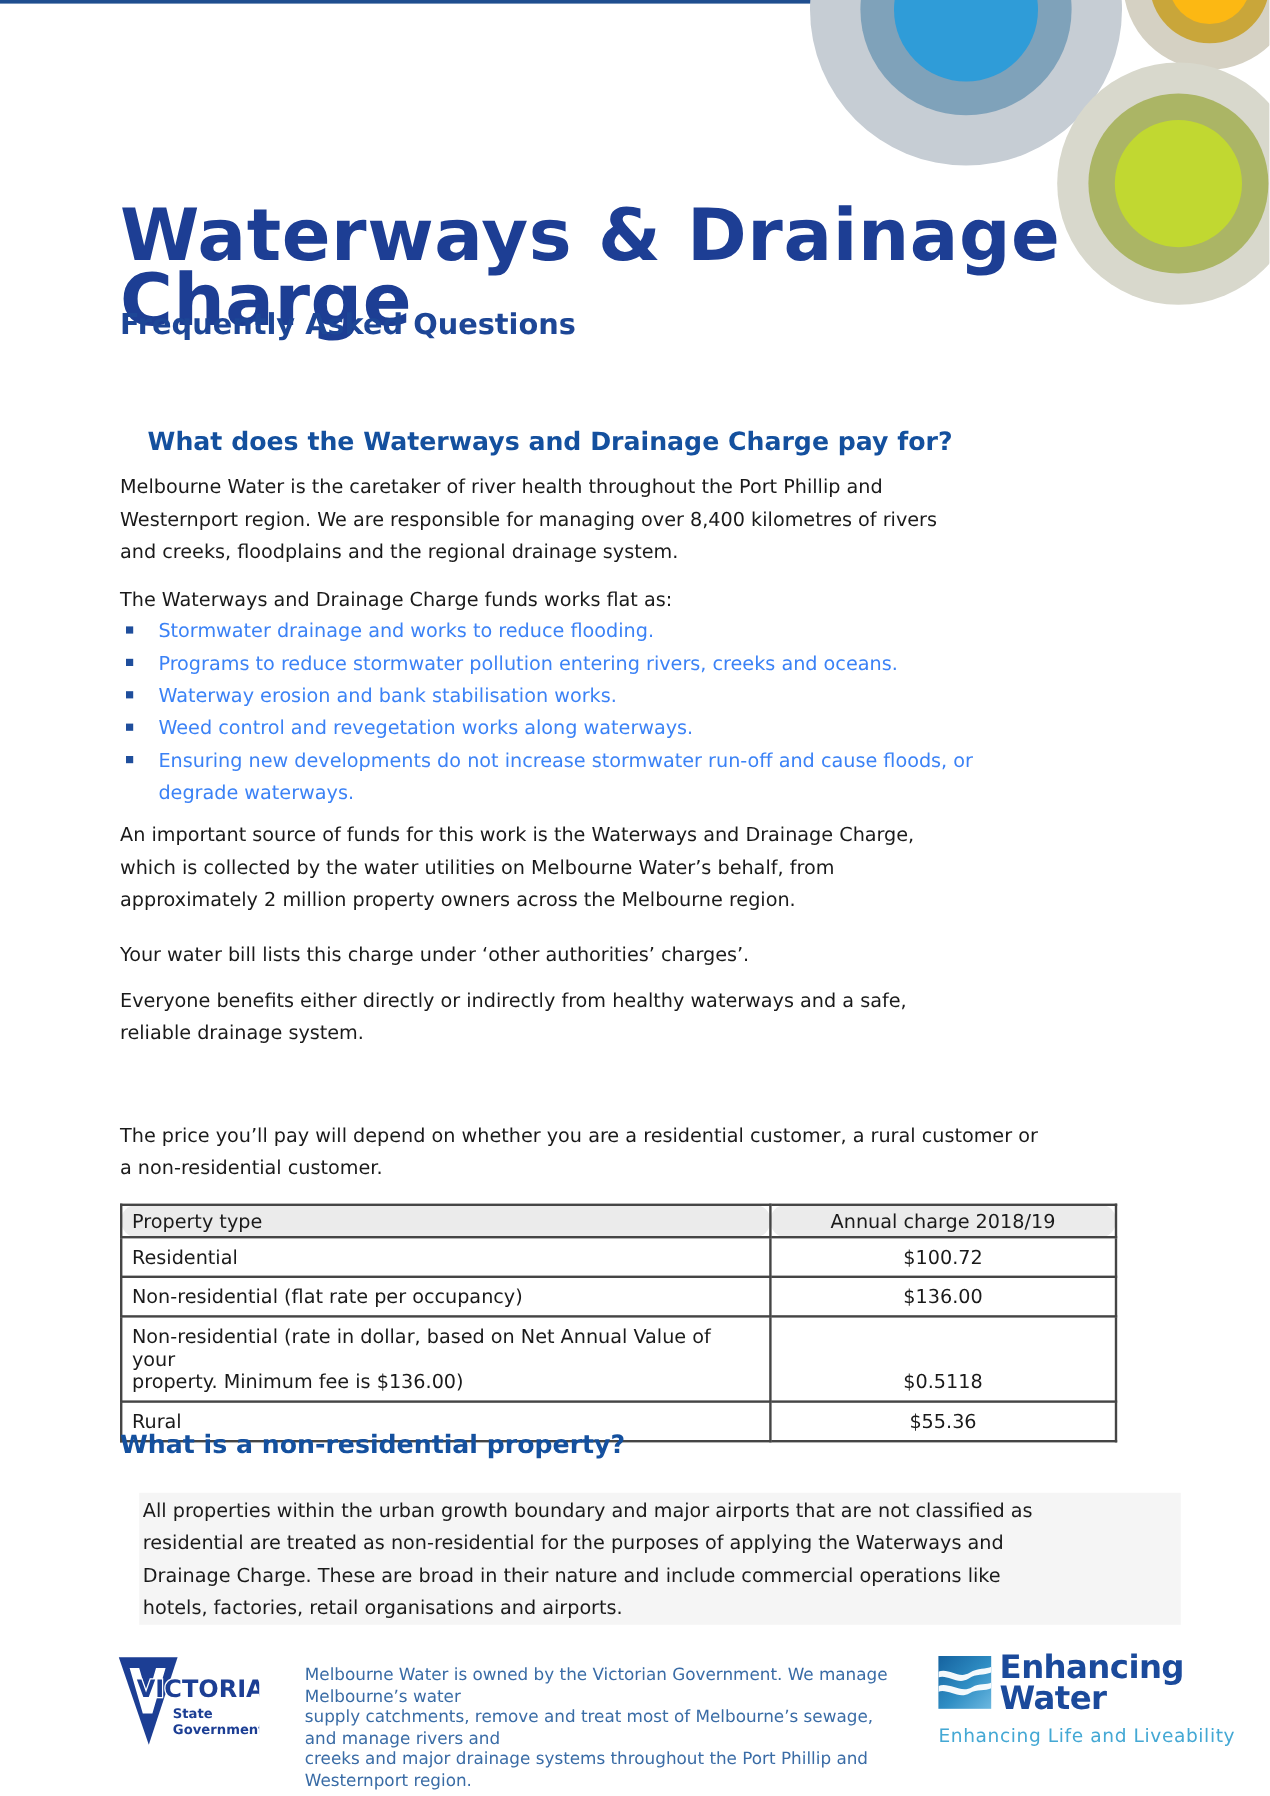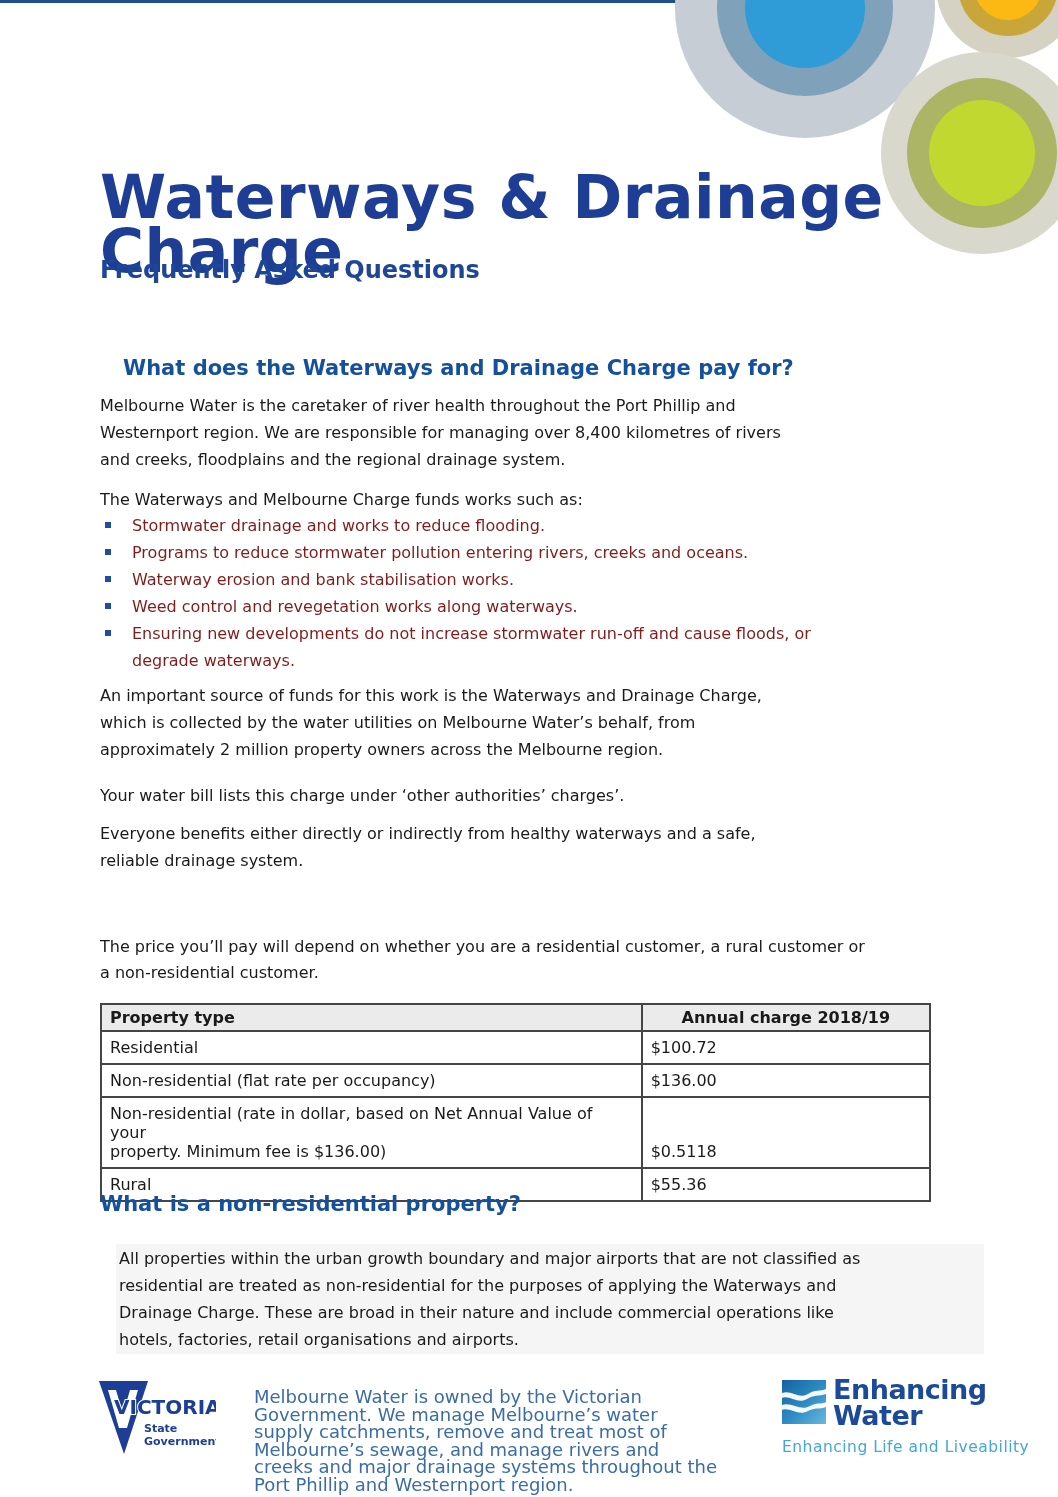--- a/index.html
+++ b/index.html
@@ -31,37 +31,37 @@
 
   .para { font-size:16px; line-height:27px; color:#1a1a1a; white-space:pre-wrap; }
   .p1 { top:392px; }
   .p2 { top:486px; }
   .p3 { top:682px; }
   .p4 { top:782px; }
   .p5 { top:820px; }
   .p6 { top:934px; line-height:26px; }
 
   .bullets { top:512px; list-style:none; }
-  .bullets li { position:relative; padding-left:32px; font-size:16px; line-height:27px; color:#7f1d1d; white-space:pre-wrap; }
+  .bullets li { position:relative; padding-left:32px; font-size:16px; line-height:27px; color:#3b82f6; white-space:pre-wrap; }
   .bullets li::before { content:""; position:absolute; left:5px; top:10px; width:6px; height:6px; background:#1f4e9c; }
 
   .charge-table { top:1003px; border-collapse:collapse; width:831px; font-size:16px; color:#1a1a1a; border:2px solid #454545; }
   .charge-table th, .charge-table td { border:2px solid #454545; padding:3px 8px; white-space:pre-wrap; }
-  .charge-table th { background:#ebebeb; font-weight:bold; }
+  .charge-table th { background:#ebebeb; font-weight:normal;border-radius:13px; }
   .charge-table .col-type { width:542px; text-align:left; }
   .charge-table .col-charge { width:289px; }
   .charge-table th.col-charge { text-align:center; }
-  .charge-table td.col-charge { text-align:left; vertical-align:bottom; }
+  .charge-table td.col-charge { text-align:center; vertical-align:bottom; }
   .charge-table td { padding-top:6px; padding-bottom:6px; }
 
   .highlight { top:1244px; left:97px; width:868px; background:#f5f5f5; padding:1px 3px;margin-left:19px; }
 
   .footer-rule { top:1364px; left:100px; width:860px; height:3px; background:#1f4e8f; }
   .vic-logo { position:absolute; left:96px; top:1376px; }
-  .footer-text { position:absolute; left:254px; top:1388px; width:500px; font-size:18px; line-height:17.5px; color:#3a6ca6; white-space:pre-wrap; }
+  .footer-text { position:absolute; left:254px; top:1388px; width:500px; font-size:14px; line-height:17.5px; color:#3a6ca6; white-space:pre-wrap; }
   .mw-logo { position:absolute; left:782px; top:1380px; }
   .mw-row { display:flex; align-items:flex-start; }
   .mw-square { width:44px; height:44px; background:linear-gradient(135deg,#15629f 0%,#2f8ec4 55%,#6cb8e0 100%); position:relative; overflow:hidden; flex:none; }
   .mw-wordmark { margin-left:7px; font-size:27px; line-height:26px; font-weight:bold; color:#1b4a9b; letter-spacing:-0.5px; margin-top:-3px; }
   .mw-tagline { margin-top:9px; font-size:15.5px; color:#44a8d4; letter-spacing:0.5px; white-space:nowrap; }
 </style>
 </head>
 <body>
 
 <div class="page">
@@ -78,21 +78,21 @@
     <div class="circ green-inner"></div>
   </div>
 
   <div class="abs doc-title">Waterways &amp; Drainage Charge</div>
   <div class="abs doc-subtitle">Frequently Asked Questions</div>
 
   <div class="abs sec-h h1">What does the Waterways and Drainage Charge pay for?</div>
   <div class="abs para p1">Melbourne Water is the caretaker of river health throughout the Port Phillip and
 Westernport region. We are responsible for managing over 8,400 kilometres of rivers
 and creeks, floodplains and the regional drainage system.</div>
-  <div class="abs para p2">The Waterways and Melbourne Charge funds works such as:</div>
+  <div class="abs para p2">The Waterways and Drainage Charge funds works flat as:</div>
   <ul class="abs bullets">
     <li>Stormwater drainage and works to reduce flooding.</li>
     <li>Programs to reduce stormwater pollution entering rivers, creeks and oceans.</li>
     <li>Waterway erosion and bank stabilisation works.</li>
     <li>Weed control and revegetation works along waterways.</li>
     <li>Ensuring new developments do not increase stormwater run-off and cause floods, or
 degrade waterways.</li>
   </ul>
   <div class="abs para p3">An important source of funds for this work is the Waterways and Drainage Charge,
 which is collected by the water utilities on Melbourne Water’s behalf, from

